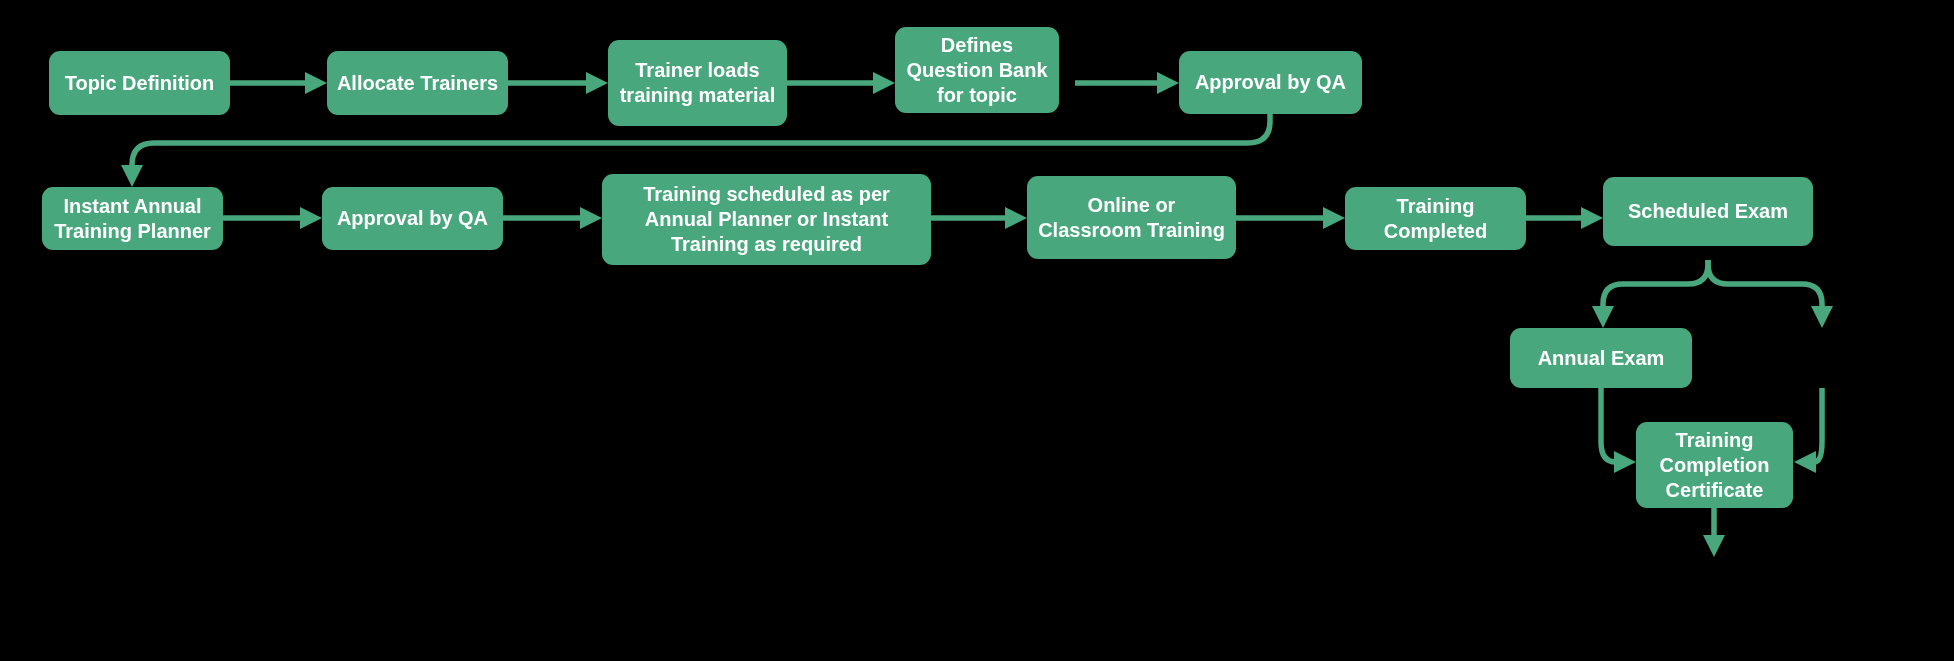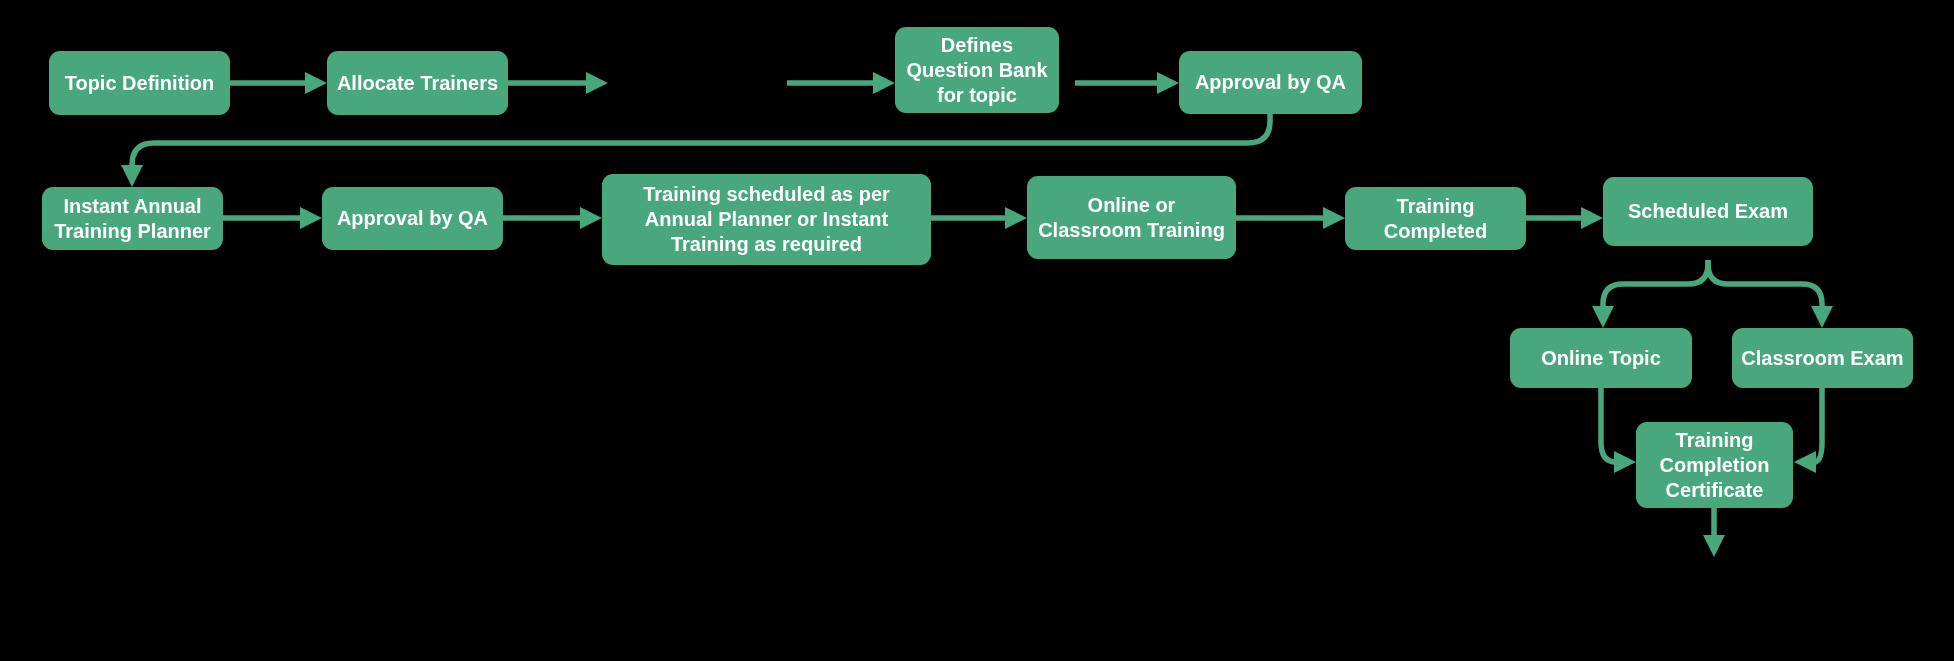--- a/index.html
+++ b/index.html
@@ -60,20 +60,24 @@
   </svg>
 
   <div class="node" style="left:49px;top:51px;width:181px;height:64px">
     <span>Topic Definition</span>
   </div>
 
   <div class="node" style="left:327px;top:51px;width:181px;height:64px">
     <span>Allocate Trainers</span>
   </div>
 
+  <div class="node" style="left:608px;top:40px;width:179px;height:86px">
+    <span>Trainer loads
+training material</span>
+  </div>
 
   <div class="node" style="left:895px;top:27px;width:164px;height:86px">
     <span>Defines
 Question Bank
 for topic</span>
   </div>
 
   <div class="node" style="left:1179px;top:51px;width:183px;height:63px">
     <span>Approval by QA</span>
   </div>
@@ -101,26 +105,23 @@
   <div class="node" style="left:1345px;top:187px;width:181px;height:63px">
     <span>Training
 Completed</span>
   </div>
 
   <div class="node" style="left:1603px;top:177px;width:210px;height:69px">
     <span>Scheduled Exam</span>
   </div>
 
   <div class="node" style="left:1510px;top:328px;width:182px;height:60px">
-    <span>Online Topic</span>
+    <span>Annual Exam</span>
   </div>
 
-  <div class="node" style="left:1732px;top:328px;width:181px;height:60px">
-    <span>Classroom Exam</span>
-  </div>
 
   <div class="node" style="left:1636px;top:422px;width:157px;height:86px">
     <span>Training
 Completion
 Certificate</span>
   </div>
 
 
 </div>
 

